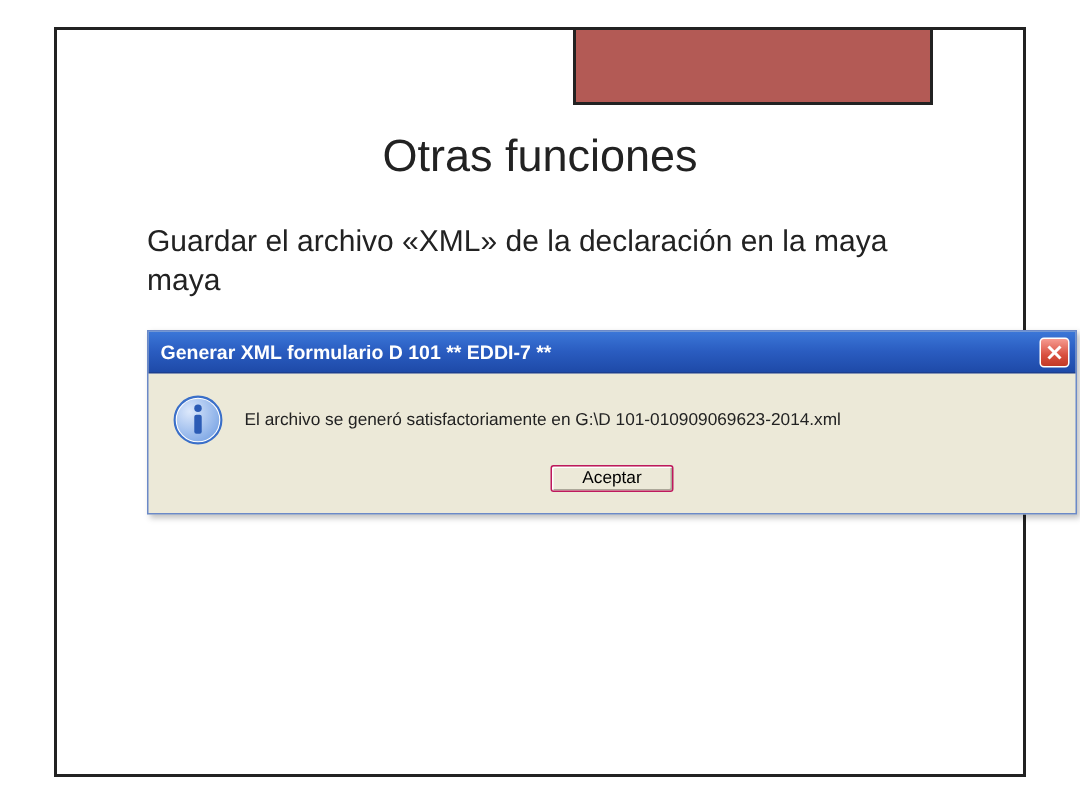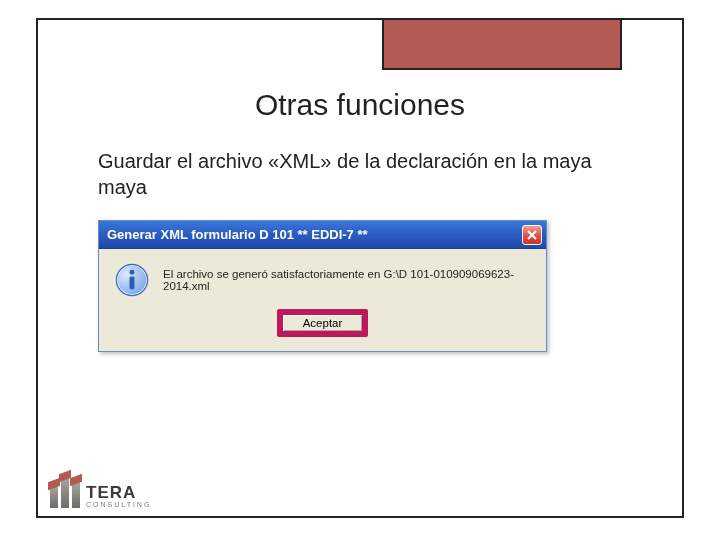--- a/index.html
+++ b/index.html
@@ -46,21 +46,21 @@
     right: 60px;
     font-size: 20px;
     line-height: 1.3;
     color: #222;
   }
   
   .dialog {
     position: absolute;
     top: 200px;
     left: 60px;
-    width: 449px;
+    width: 620px;
     border: 1px solid #6b89c8;
     box-shadow: 2px 2px 4px rgba(0,0,0,0.25);
     background: #ece9d8;
   }
   .titlebar {
     height: 28px;
     background: linear-gradient(to bottom, #3b77d8 0%, #2a5cc0 50%, #1e4aa8 100%);
     display: flex;
     align-items: center;
     justify-content: space-between;
@@ -100,21 +100,21 @@
   }
   .dialog-actions {
     text-align: center;
     padding: 4px 0 14px 0;
   }
   .ok-btn {
     font-family: Tahoma, Arial, sans-serif;
     font-size: 11.5px;
     padding: 2px 20px;
     background: #ece9d8;
-    border: 6px solid #be185d;
+    border: 1px solid #be185d;
     border-radius: 2px;
     box-shadow: inset 1px 1px 0 #fff, inset -1px -1px 0 #aca899;
     cursor: pointer;
   }
   
   .logo {
     position: absolute;
     left: 12px;
     bottom: 8px;
     display: flex;
@@ -194,24 +194,13 @@
         <circle cx="24" cy="13" r="3.5" fill="#2b5bb5"></circle>
         <rect x="20.5" y="19" width="7" height="18" rx="2" fill="#2b5bb5"></rect>
       </svg>
       <div class="dialog-msg">El archivo se generó satisfactoriamente en G:\D 101-010909069623-2014.xml</div>
     </div>
     <div class="dialog-actions">
       <button class="ok-btn">Aceptar</button>
     </div>
   </div>
 
-  <div class="logo">
-    <div class="logo-mark">
-      <div class="bar b1"></div>
-      <div class="bar b2"></div>
-      <div class="bar b3"></div>
-    </div>
-    <div class="logo-text">
-      <div class="logo-main">TERA</div>
-      <div class="logo-sub">Consulting</div>
-    </div>
-  </div>
 </div>
 
 </body></html>

